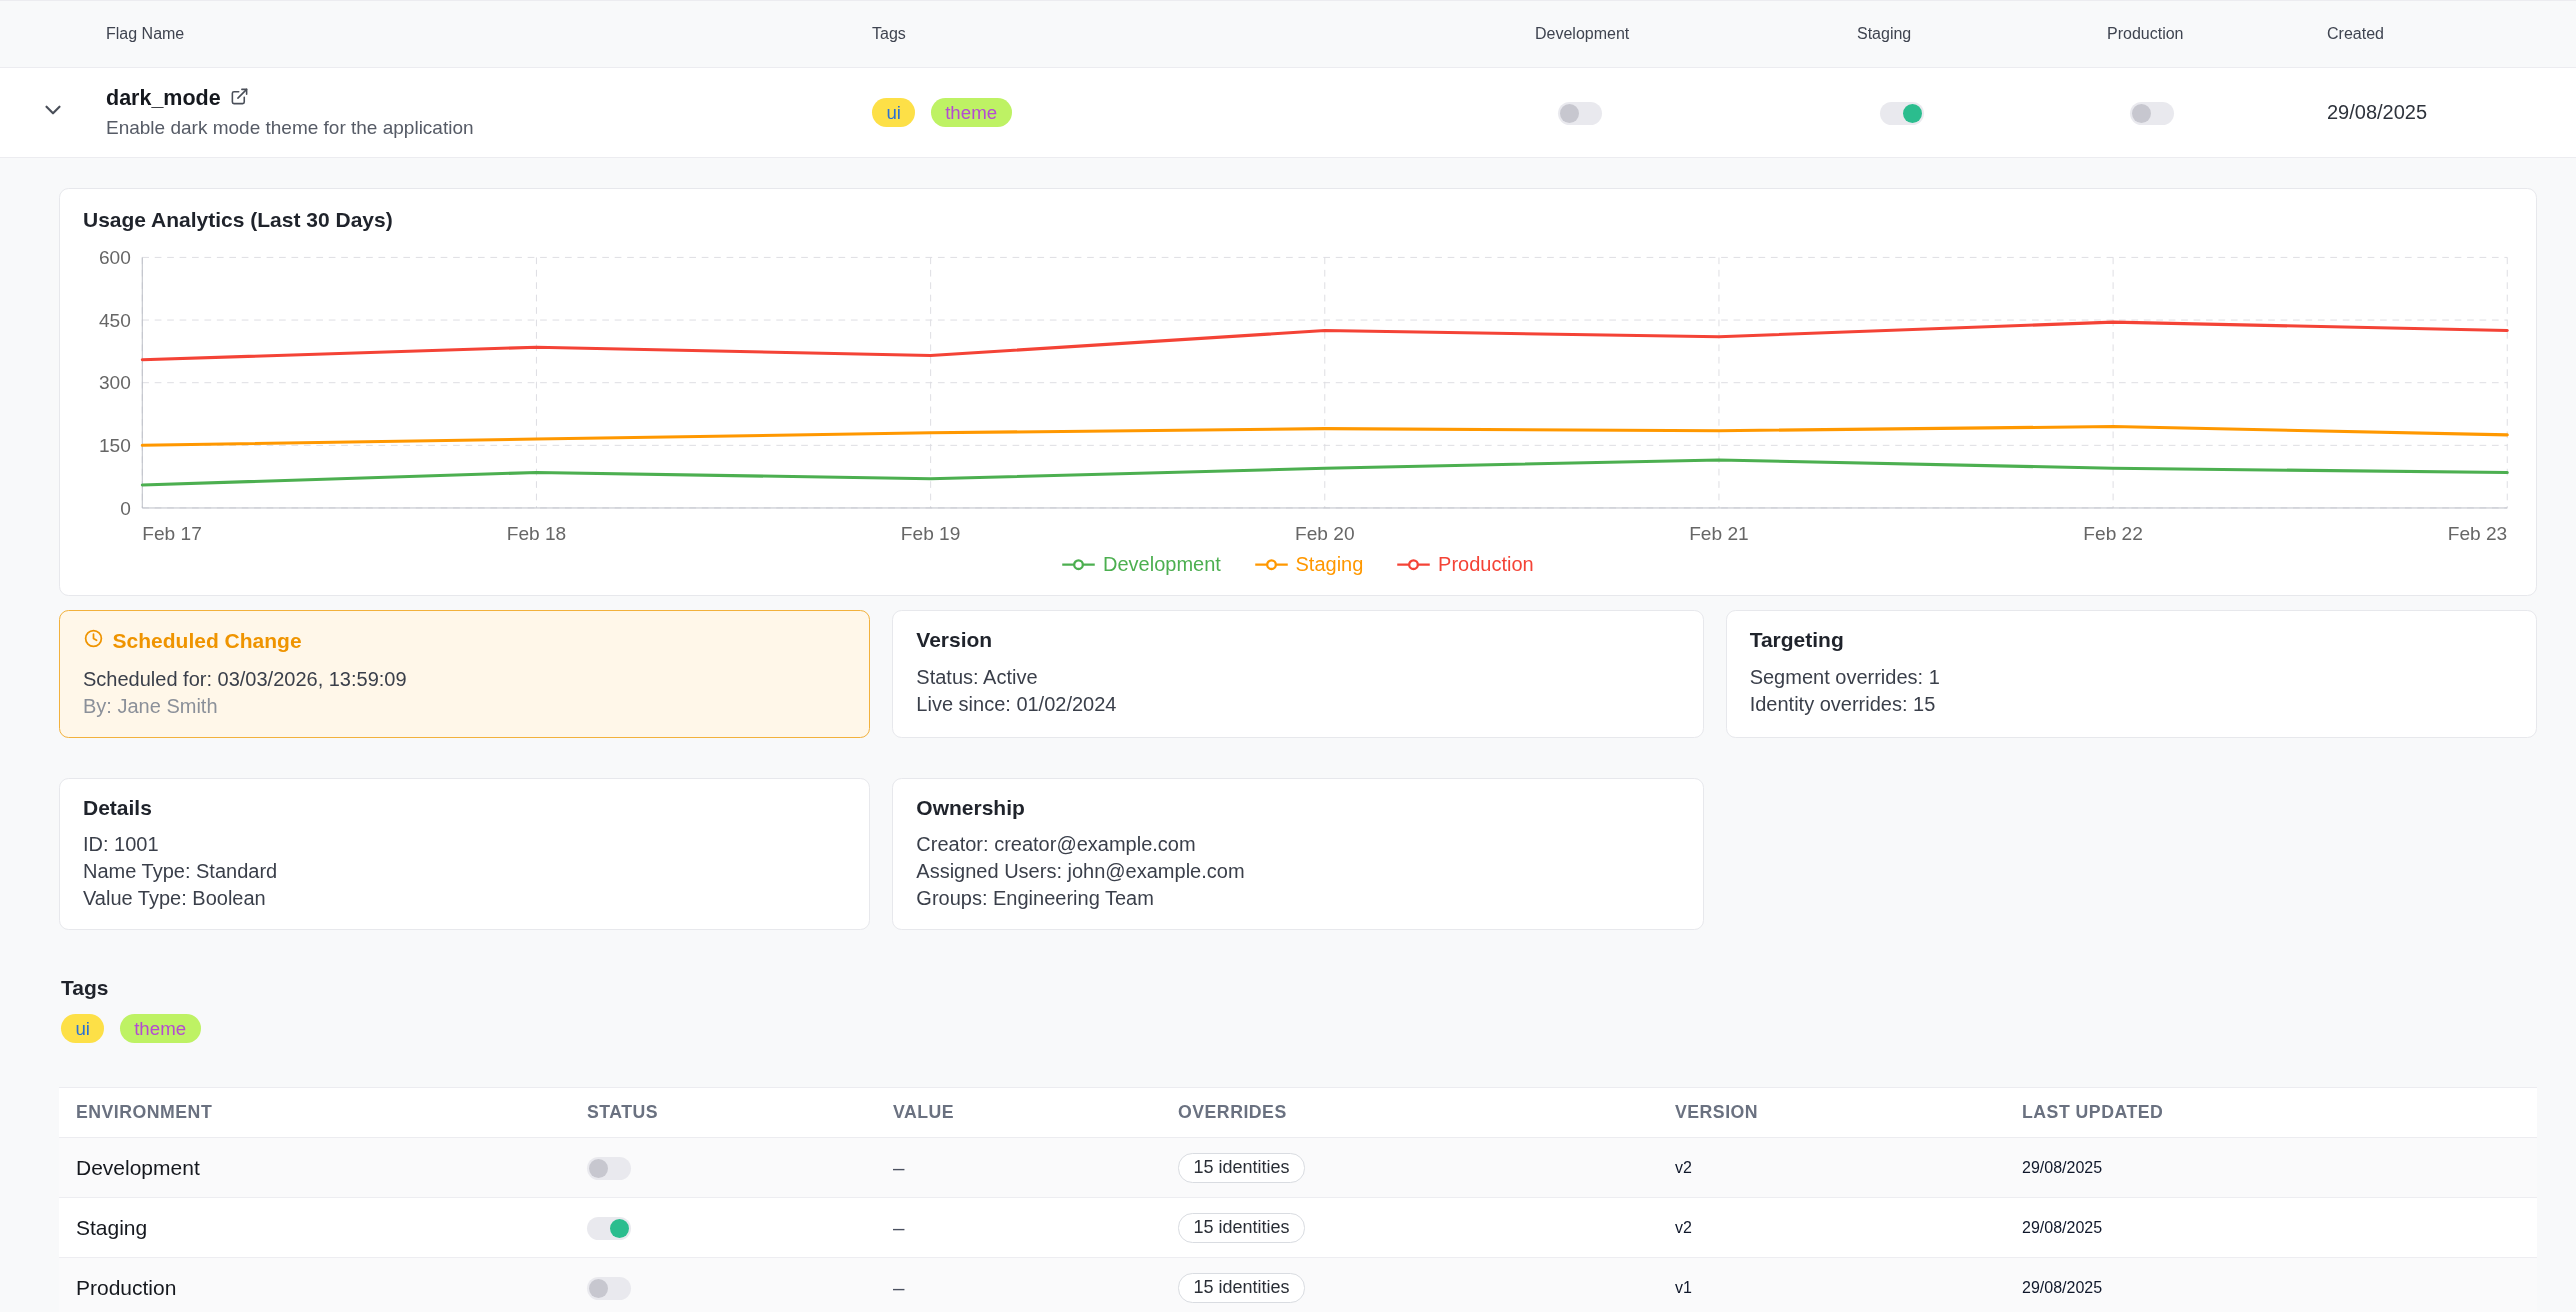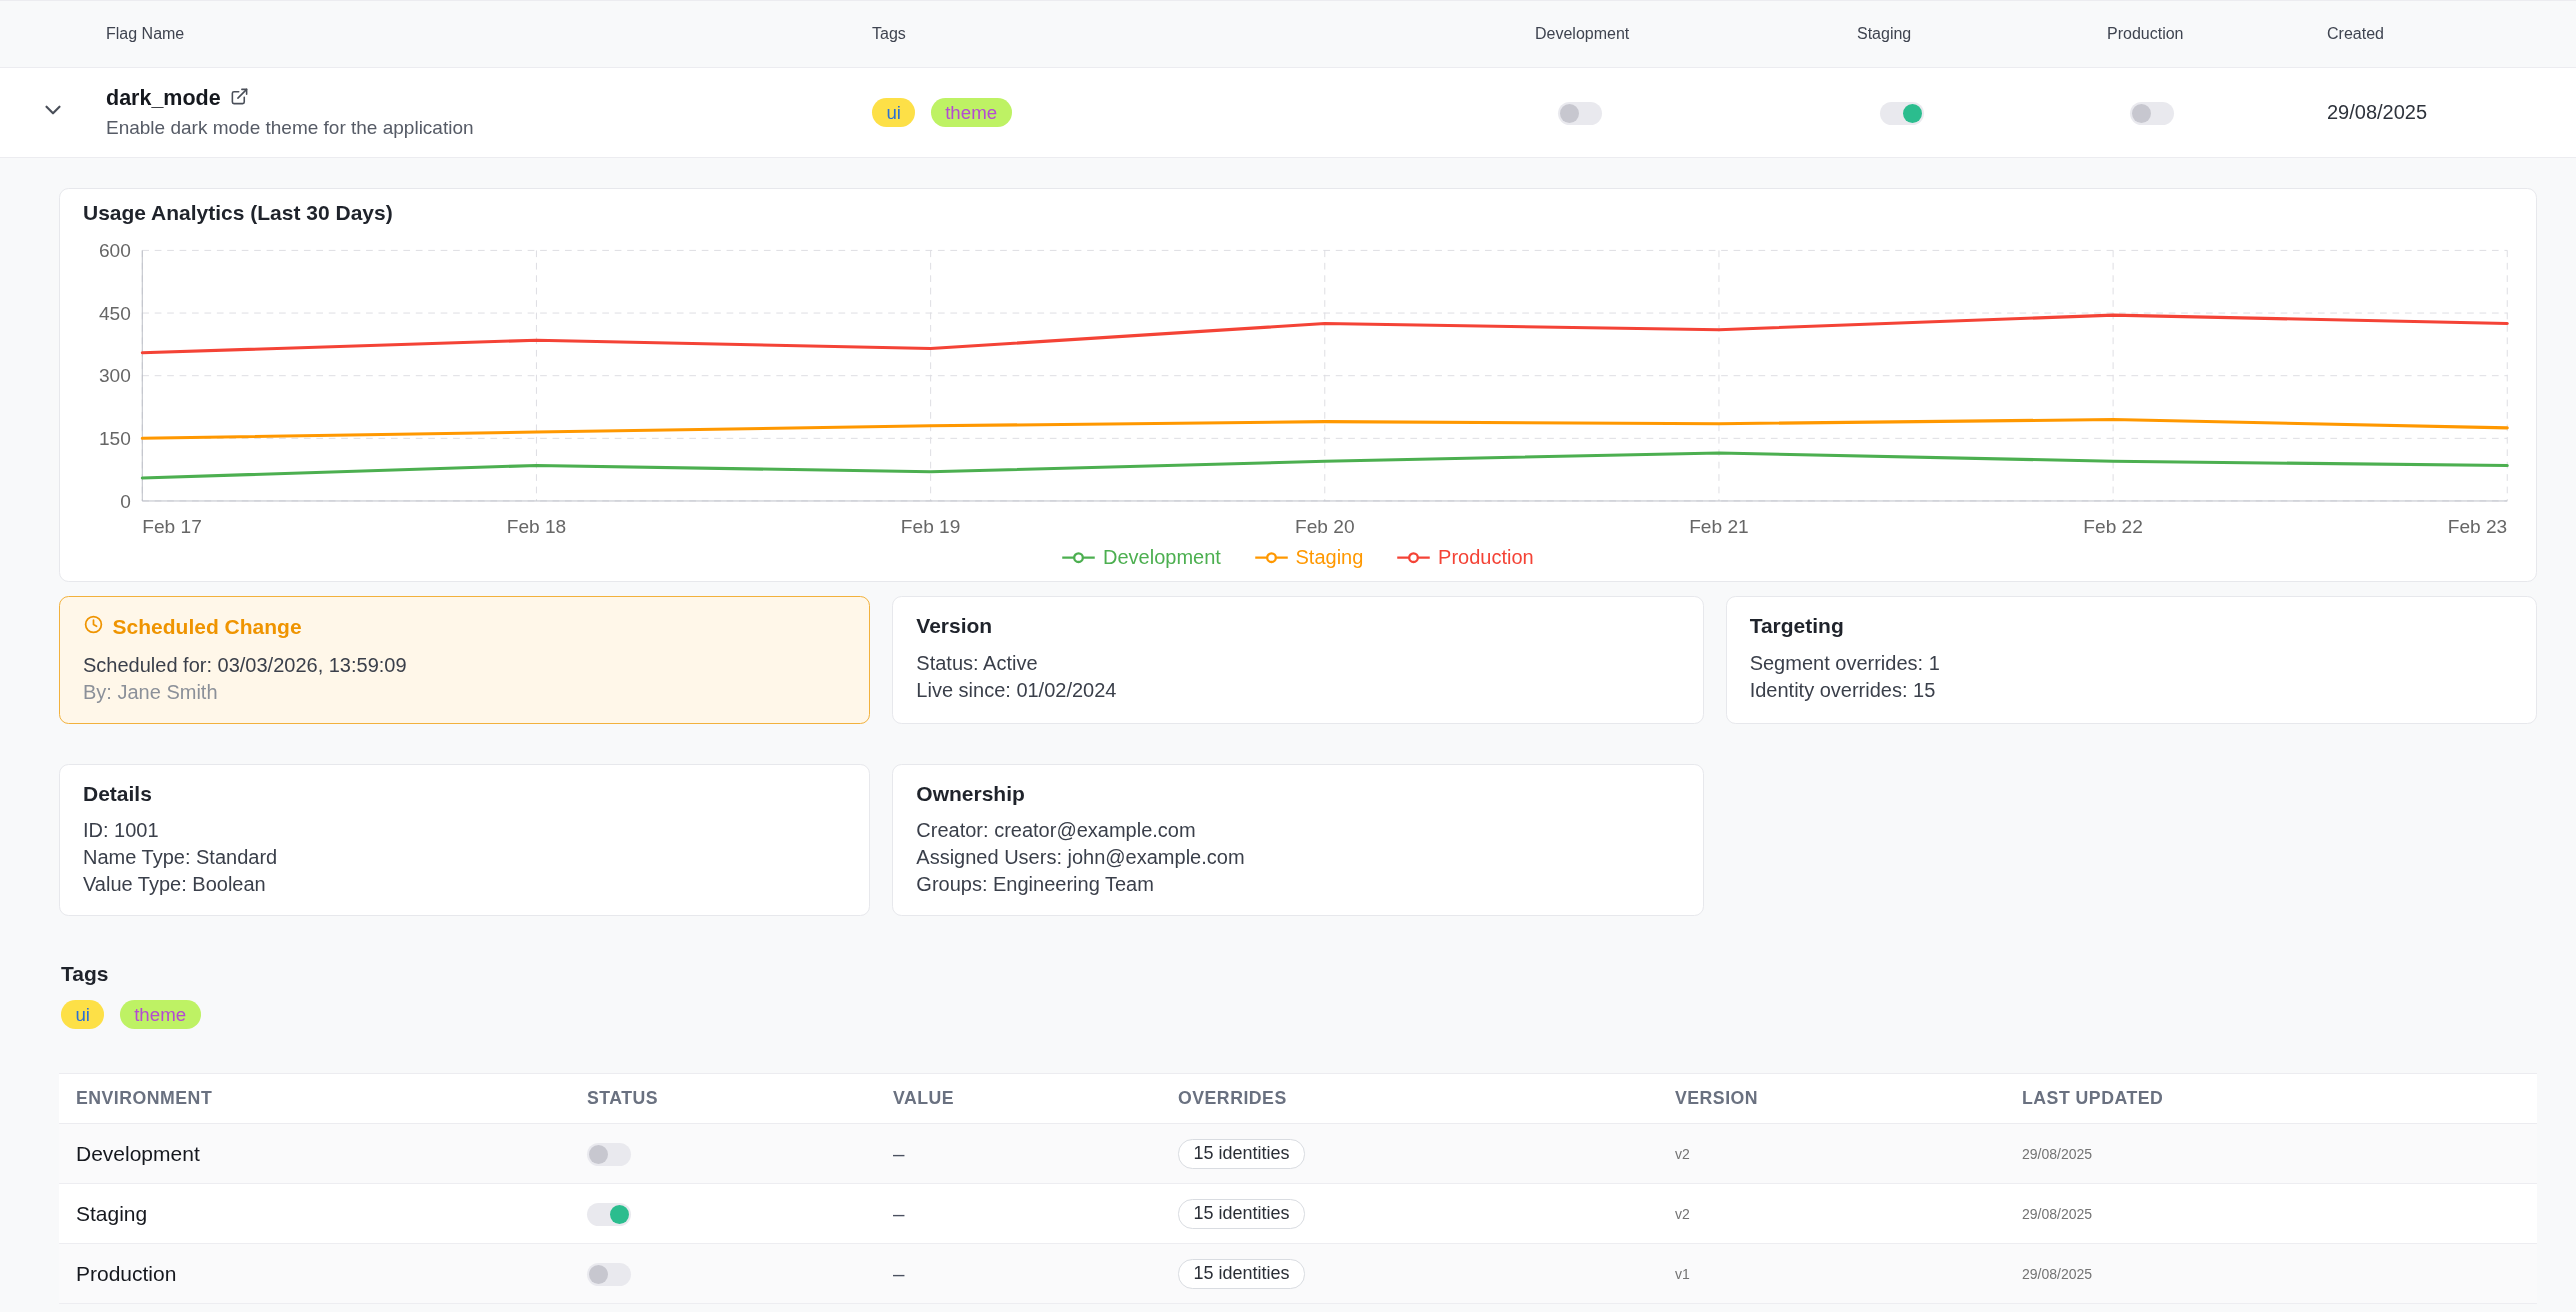--- a/index.html
+++ b/index.html
@@ -22,21 +22,21 @@
 
   .toggle{position:relative;display:inline-block;width:44px;height:23px;border-radius:11.5px;background:#e9e9ee;cursor:pointer;vertical-align:middle}
   .toggle::after{content:'';position:absolute;top:1.9px;left:1.9px;width:19px;height:19px;border-radius:50%;background:#c7c7cf}
   .toggle.on::after{left:23px;background:#2bbd8e}
 
   .card{background:#fff;border:1px solid #e7e8ec;border-radius:9.6px;padding:17px 23px}
   .card-title{font-weight:700;font-size:21px;color:#1f232b;margin-bottom:11.5px}
   .card-line{font-size:20px;color:#3a3f4a;line-height:27px}
   .muted{color:#8b9099}
 
-  .chart-card{margin:30px 39px 0 59px;padding:12px 23px}
+  .chart-card{margin:30px 39px 0 59px;padding:19px 23px}
   .chart-svg{display:block;width:100%;height:308px;margin-top:9.6px}
   .chart-legend{display:flex;justify-content:center;align-items:center;gap:34px;font-size:20px;margin-top:1.9px}
   .legend-item{display:inline-flex;align-items:center;gap:7.7px;cursor:pointer}
 
   .cards-row{display:grid;grid-template-columns:1fr 1fr 1fr;gap:22px;margin:14px 39px 0 59px}
   .cards-row.second{margin-top:40px}
   .scheduled{background:#fff7e9;border:1.4px solid #f2b13c}
   .scheduled .card-title{color:#ef9400;display:flex;align-items:center;gap:8.6px}
 
   .tags-block{margin:46px 39px 0 61px}
@@ -44,21 +44,21 @@
   .tags-pills{margin-top:13.4px}
 
   .env-wrap{margin:44px 39px 0 59px;background:#fff;border-top:1px solid #ececf0}
   .env-grid{display:grid;grid-template-columns:511px 306px 285px 497px 347px 1fr;align-items:center;padding-left:17px}
   .env-header{height:50px;font-size:17.7px;letter-spacing:0.5px;color:#6a7180;border-bottom:1px solid #ececf0;font-weight:700}
   .env-row{height:60px;border-bottom:1px solid #ededf1}
   .env-row.alt{background:#fafafb}
   .env-name{color:#15181e;font-size:21px}
   .env-val{color:#4b5160;font-size:20.6px}
   .badge{display:inline-block;background:#fff;border:1px solid #d9dce1;border-radius:14.4px;padding:3.8px 14.4px;font-size:18px;color:#2a2e36;cursor:pointer}
-  .env-version,.env-date{color:#737373;font-size:14px}
+  .env-version,.env-date{color:#0f172a;font-size:16px}
 </style>
 </head>
 <body>
 
 <div class="grid-row list-header">
   <div></div>
   <div>Flag Name</div>
   <div>Tags</div>
   <div>Development</div>
   <div>Staging</div>

